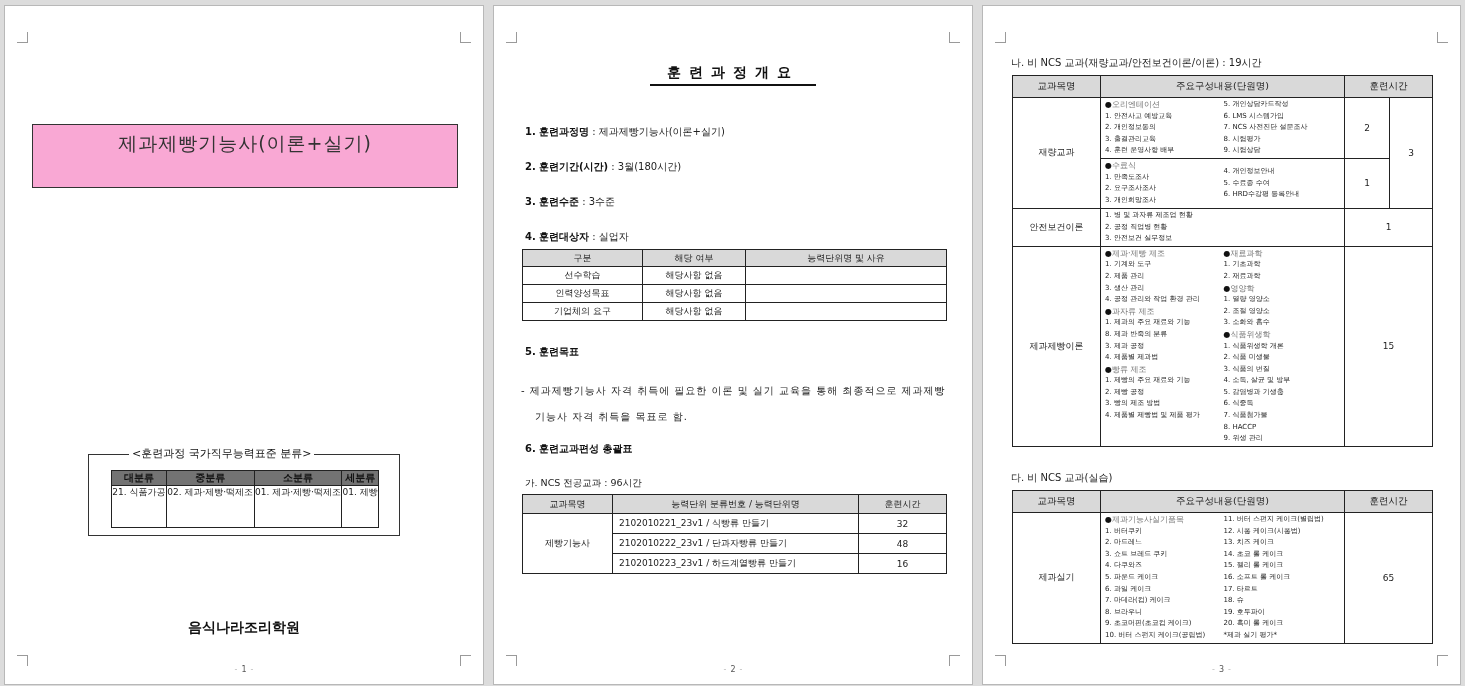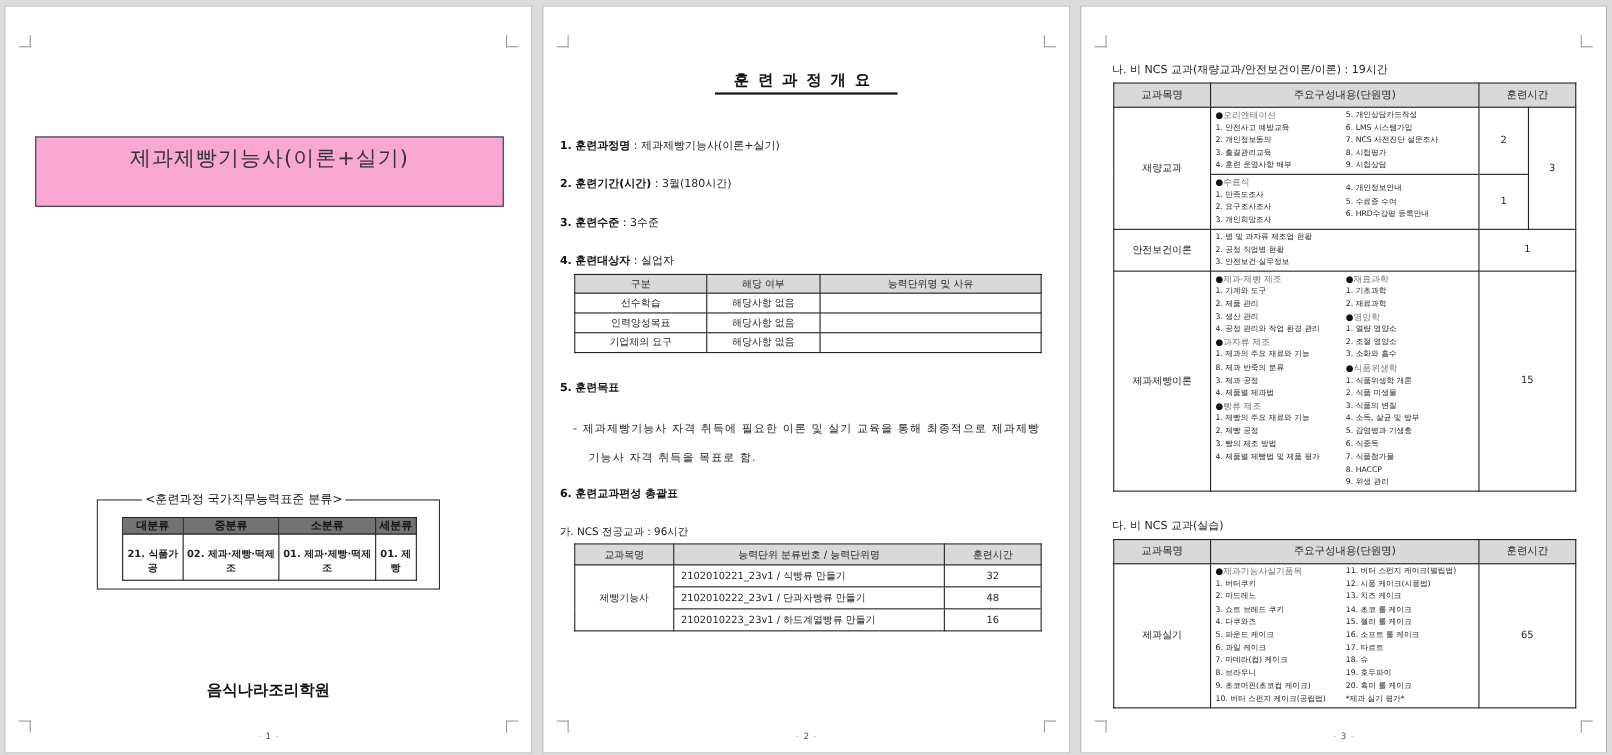--- a/index.html
+++ b/index.html
@@ -18,26 +18,26 @@
   .pagenum span.dot { color: #bbb; margin: 0 4px; }
 
   
   .cover-box { position: absolute; left: 27px; top: 118px; width: 426px; height: 64px; background: #f9a8d4; border: 1px solid #333; text-align: center; }
   .cover-sub { font-size: 19px; color: #333; margin-top: 6px; letter-spacing: 1px; font-weight: normal; }
   .cover-title { font-size: 19px; font-weight: bold; margin-top: 3px; letter-spacing: 5px; }
   .ncs-frame { position: absolute; left: 83px; top: 448px; width: 312px; height: 82px; border: 1px solid #333; }
   .ncs-caption { position: absolute; left: 40px; top: -9px; background: #fff; padding: 0 3px; font-size: 11px; white-space: nowrap; }
   .ncs-table { position: absolute; left: 22px; top: 15px; width: 268px; border-collapse: collapse; font-size: 9px; }
   .ncs-table th { background: #737373; border: 1px solid #222; height: 14px; font-weight: bold; font-size: 10px; }
-  .ncs-table td { border: 1px solid #222; border-top: none; border-bottom: 1px solid #222; vertical-align: top; text-align: center; height: 42px; padding-top: 12px; line-height: 13px; color: #222; font-weight: bold; }
+  .ncs-table td { border: 1px solid #222; border-top: none; border-bottom: 1px solid #222; vertical-align: top; text-align: center; height: 42px; padding-top: 0; line-height: 13px; color: #222; }
   .academy { position: absolute; left: 0; right: 0; top: 613px; text-align: center; font-size: 14px; font-weight: bold; }
 
   
   .p2-title { position: absolute; left: 156px; top: 58px; width: 166px; text-align: center; font-size: 14px; font-weight: bold; letter-spacing: 8px; border-bottom: 2px solid #111; padding-bottom: 2px; }
-  .sec { position: absolute; left: 15px; font-size: 10px; color: #222; white-space: nowrap; text-align: center; }
+  .sec { position: absolute; left: 31px; font-size: 10px; color: #222; white-space: nowrap; text-align: center; }
   .sec b { font-weight: bold; color: #111; }
   .tbl { position: absolute; border-collapse: collapse; font-size: 9px; color: #222; }
   .tbl th { background: #d9d9d9; border: 1px solid #222; font-weight: normal; height: 17px; }
   .tbl td { border: 1px solid #222; text-align: center; height: 18px; }
   .goal { position: absolute; left: 27px; top: 372px; width: 430px; font-size: 10px; line-height: 26px; color: #222; letter-spacing: 1px; }
   .goal .ind { padding-left: 14px; }
   .t96 td.left { text-align: left; padding-left: 6px; }
   .t96 tr.dot td.dl { border-bottom: 1px dotted #222; }
 
   

